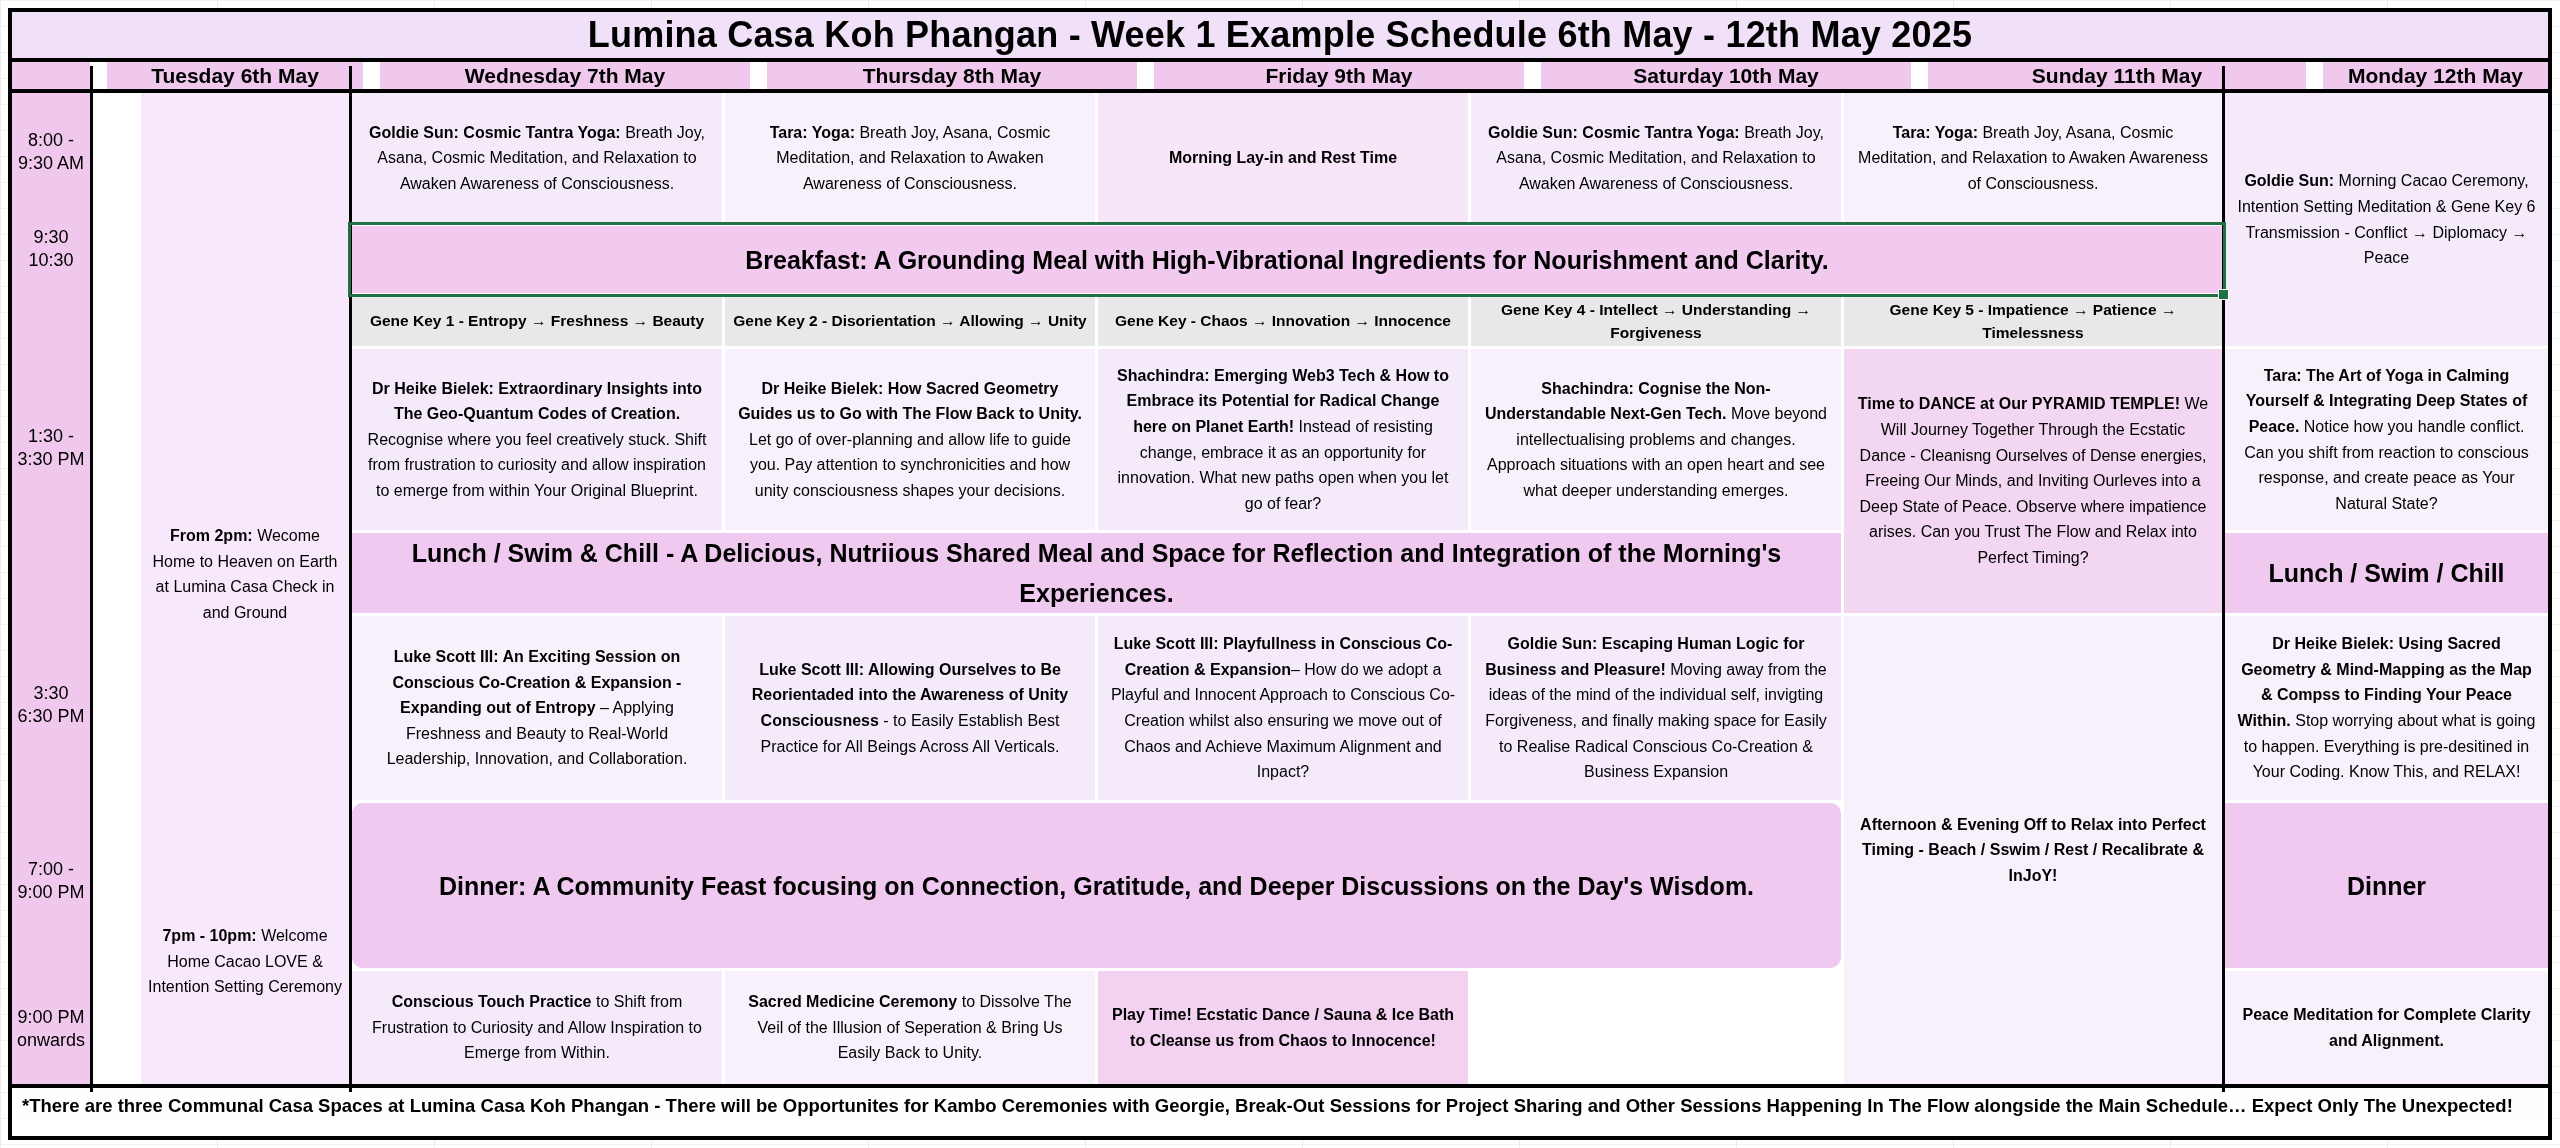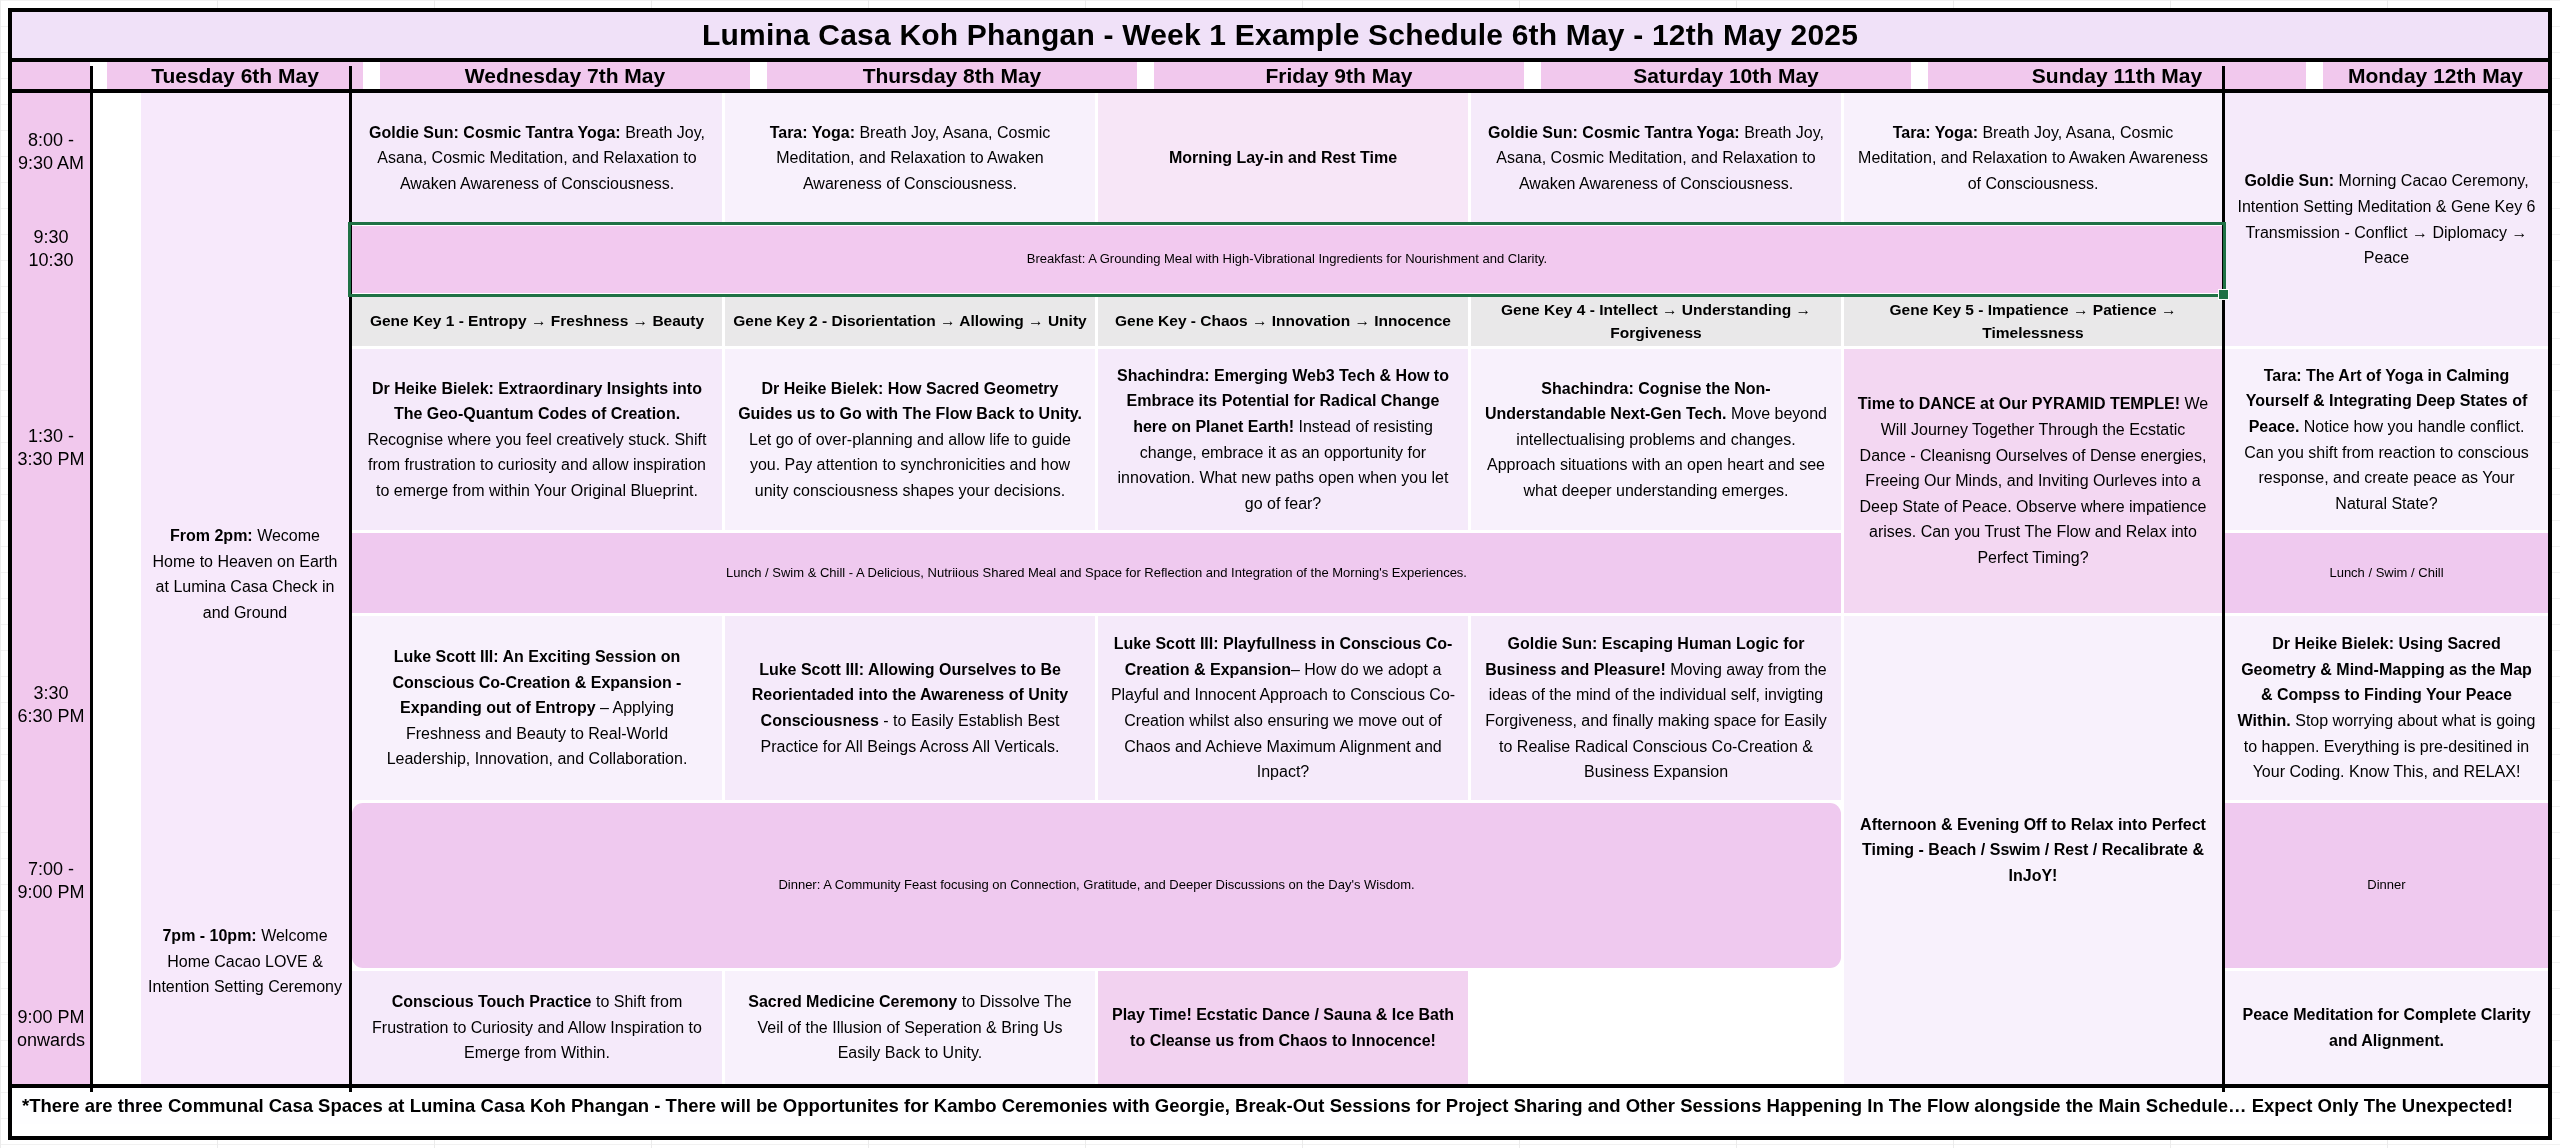--- a/index.html
+++ b/index.html
@@ -7,21 +7,21 @@
   .page { position:relative; width:2560px; height:1148px; overflow:hidden; background:#fff; }
   .gridbg { position:absolute; inset:0;
     background-image:
       repeating-linear-gradient(90deg, #dcdcdc 0 1px, transparent 1px 217px),
       repeating-linear-gradient(180deg, #e6e6e6 0 1px, transparent 1px 26px);
     opacity:.55; }
   .sheet { position:absolute; left:8px; top:8px; width:2544px; height:1132px;
     border:4px solid #000; background:#fff; }
   .title-row { height:50px; background:#f0e1f8; border-bottom:4px solid #000;
     display:flex; align-items:center; justify-content:center;
-    font-size:30px; font-weight:700; letter-spacing:.2px; }
+    font-size:36px; font-weight:700; letter-spacing:.2px; }
   .header-row { height:31px; border-bottom:4px solid #000; display:grid;
     grid-template-columns:78px 256px 370px 370px 370px 370px 378px 1fr;
     gap:17px; background:#fff; }
   .header-row .hcell { background:#f1c8ed; display:flex; align-items:center; justify-content:center;
     font-size:21px; font-weight:700; }
   .body { height:991px; display:grid;
     grid-template-columns:78px 256px 370px 370px 370px 370px 378px 1fr;
     grid-template-rows:130px 67px 50px 181px 80px 184px 165px 1fr;
     gap:3px; background:#fff; position:relative; }
   .cell { display:flex; align-items:center; justify-content:center; text-align:center;
@@ -30,21 +30,21 @@
   .b { font-weight:700; }
   .lav { background:#f5eafa; }
   .lav2 { background:#f8f1fc; }
   .pinkish { background:#f7e6f7; }
   .tuecol { background:#f7e9fb; position:relative; }
   .timecol { background:#f1c8ed; position:relative; }
   .gray { background:#e9e8e9; font-weight:700; font-size:15.5px; line-height:1.5; padding:2px 6px; }
   .pinkcell { background:#efc9ef; }
   .dance { background:#f3d7f2; }
   .friplay { background:#f2d2f0; font-weight:700; }
-  .meal { font-size:13px; font-weight:400; }
+  .meal { font-size:25px; font-weight:700; }
   .sel { background:#f2c9ef; position:relative; z-index:3;
     outline:3px solid #1f7145; outline-offset:1px; }
   .sel::after { content:""; position:absolute; right:-7px; bottom:-7px; width:9px; height:9px;
     background:#1f7145; border:1px solid #fff; z-index:4; }
   .tlabel { position:absolute; left:0; width:100%; text-align:center; font-size:18px;
     line-height:1.3; transform:translateY(-50%); }
   .tlabel span { display:block; }
   .tuep { position:absolute; left:6px; right:6px; text-align:center; font-size:16px;
     line-height:1.6; transform:translateY(-50%); }
   .vsep { position:absolute; width:3px; background:#000; top:54px; height:1026px; z-index:2; }

